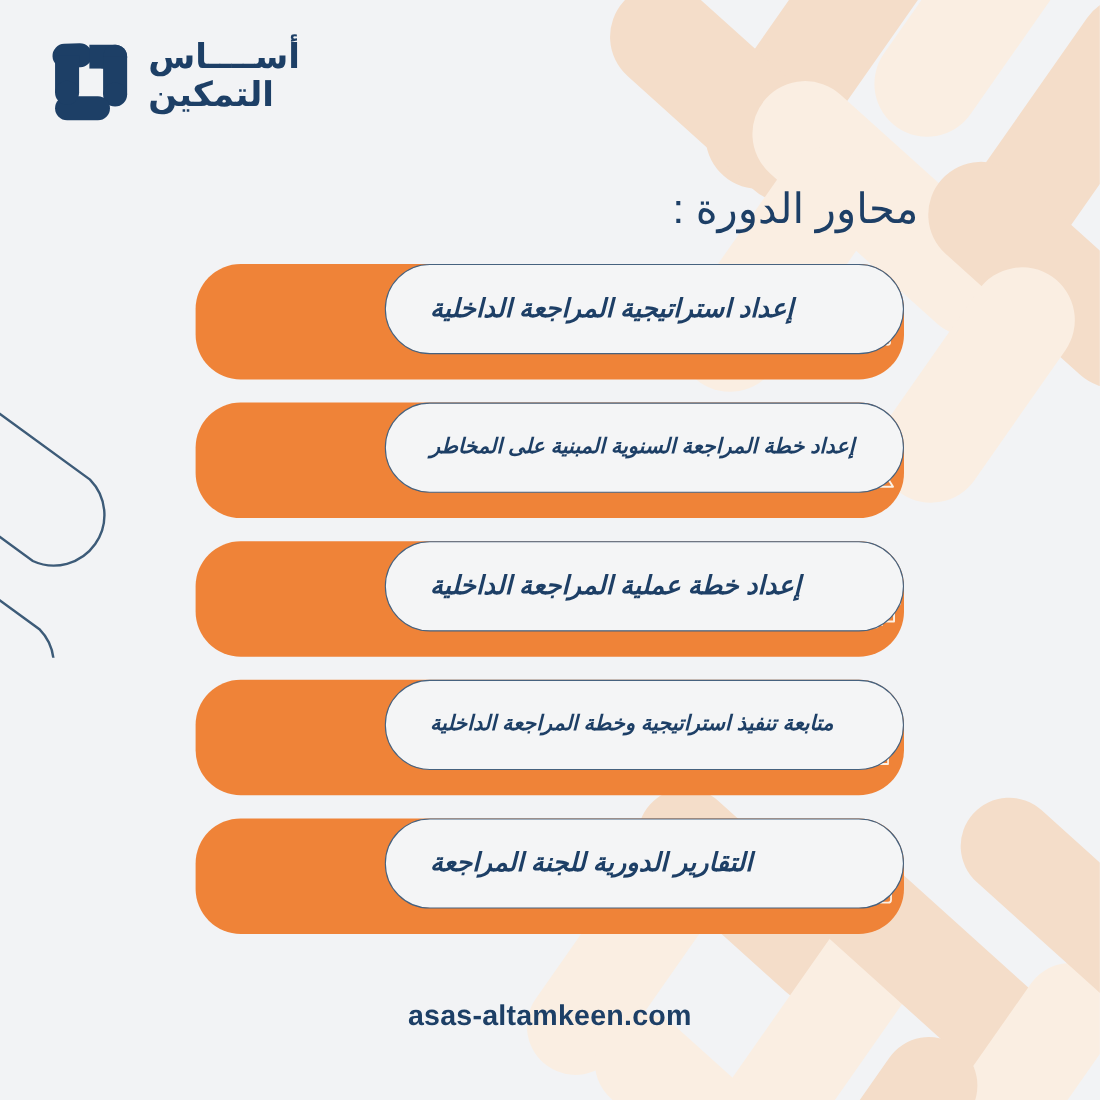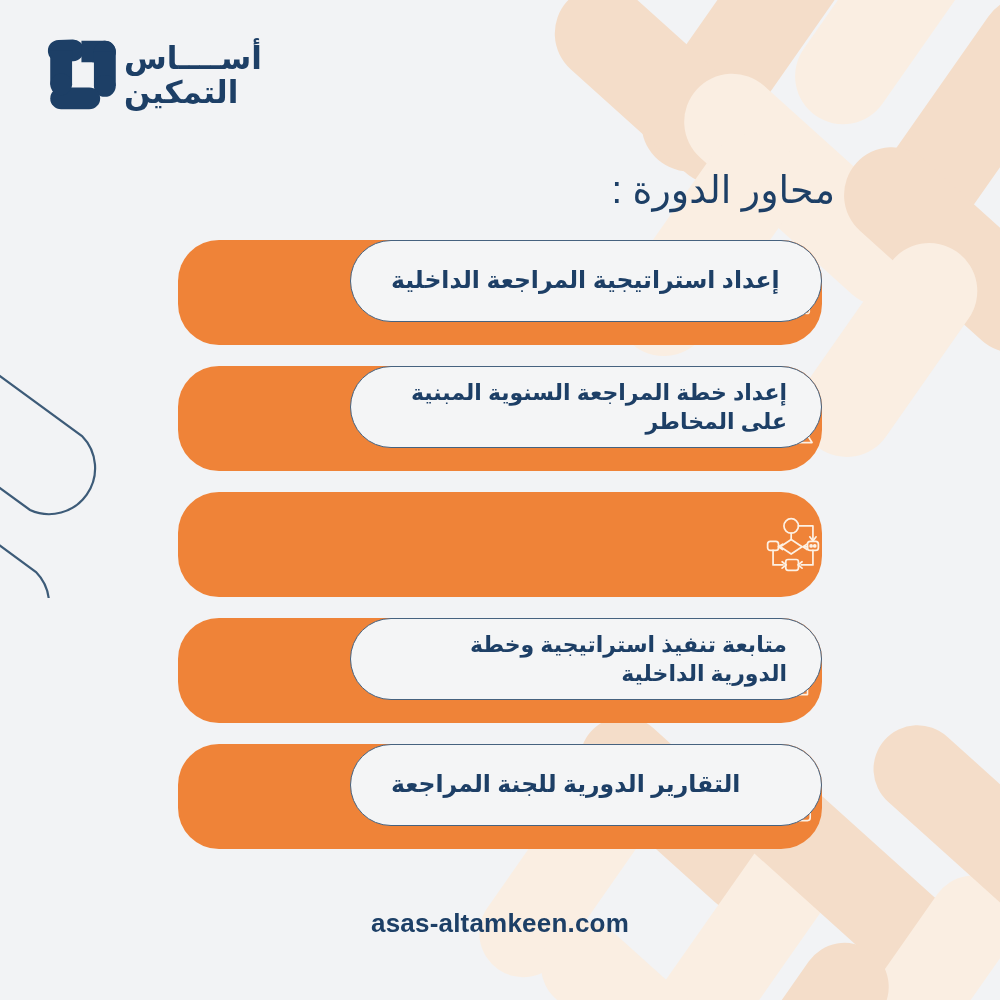--- a/index.html
+++ b/index.html
@@ -50,22 +50,21 @@
     z-index: 1;
     pointer-events: none;
   }
 
   
   .logo {
     position: absolute;
     left: 44px;
     top: 36px;
     display: flex;
-    align-items: center;
-    gap: 2px;
+    gap: 13px;
     z-index: 5;
   }
   .logo-text {
     display: flex;
     flex-direction: column;
     align-items: flex-end;
     line-height: 1.0;
     color: #1d3f66;
   }
   .logo-line1, .logo-line2 {
@@ -96,20 +95,21 @@
     position: absolute;
     right: 178px;
     top: 240px;
     width: 644px;
     z-index: 4;
   }
   .topic-row {
     position: relative;
     height: 105px;
     margin-bottom: 21px;
+    font-style: italic;
   }
   .topic-row:last-child { margin-bottom: 0; }
 
   
   .topic-orange {
     position: absolute;
     inset: 0;
     background: #ef8338;
     border-radius: 41px;
     display: flex;
@@ -141,21 +141,21 @@
     justify-content: flex-end;
     padding: 0 34px 0 40px;
   }
   .topic-label {
     color: #1d3f66;
     font-size: 23.5px;
     font-weight: 700;
     line-height: 1.32;
     text-align: right;
   }
-  .topic-row.two-line .topic-label { font-size: 22px; }
+  .topic-row.two-line .topic-label { font-size: 19px; }
 
   
   .footer-url {
     position: absolute;
     left: 0;
     right: 0;
     top: 908px;
     text-align: center;
     font-size: 26px;
     font-weight: 700;
@@ -309,20 +309,23 @@
           <path d="M 48 34 H 44.5"></path>
           <path d="M 47.5 31 L 43 34 L 47.5 37"></path>
           <path d="M 16 34 h 1.5"></path>
           <path d="M 20.5 31 L 16 34 L 20.5 37"></path>
           <path d="M 10 38 V 54 H 21"></path>
           <path d="M 20 50.5 L 24.5 54 L 20 57.5"></path>
           <path d="M 54 38 V 54 H 41"></path>
           <path d="M 42 50.5 L 37.5 54 L 42 57.5"></path>
         </svg>
       </div>
+      <div class="topic-white">
+        <span class="topic-label">إعداد خطة عملية المراجعة الداخلية</span>
+      </div>
     </div>
 
     <div class="topic-row two-line">
       <div class="topic-orange">
         <svg class="topic-icon" viewBox="0 0 64 64" fill="none" stroke="#fdf1e4" stroke-width="1.8" stroke-linecap="round" stroke-linejoin="round">
           <path d="M 14 14 H 38 L 48 24 V 58 H 14 Z"></path>
           <path d="M 38 14 V 24 H 48"></path>
           <path d="M 8 8 H 32 L 42 18 V 52"></path>
           <path d="M 32 8 V 18 H 42"></path>
           <text x="18" y="28" font-size="10" fill="#fdf1e4" stroke="none" font-family="'Liberation Sans', sans-serif" font-weight="700">$</text>
@@ -338,21 +341,21 @@
           <line x1="27" y1="47" x2="38" y2="47"></line>
           <rect x="17" y="51" width="6" height="6" rx="1"></rect>
           <path d="M 18.5 54 l 1.6 1.6 l 2.6 -3"></path>
           <line x1="27" y1="52.5" x2="39" y2="52.5"></line>
           <path d="M 52 26 l 5 5 l -17 17 l -6.5 1.5 l 1.5 -6.5 z"></path>
           <line x1="49" y1="29" x2="54" y2="34"></line>
           <path d="M 34.5 43.5 l 5 5"></path>
         </svg>
       </div>
       <div class="topic-white">
-        <span class="topic-label">متابعة تنفيذ استراتيجية وخطة الدورية الداخلية</span>
+        <span class="topic-label">متابعة تنفيذ استراتيجية وخطة المراجعة الداخلية</span>
       </div>
     </div>
 
     <div class="topic-row">
       <div class="topic-orange">
         <svg class="topic-icon" viewBox="0 0 64 64" fill="none" stroke="#fdf1e4" stroke-width="1.8" stroke-linecap="round" stroke-linejoin="round">
           <path d="M 12 11 H 20 V 14 A 2 2 0 0 0 22 16 H 38 A 2 2 0 0 0 40 14 V 11 H 48
                    A 3 3 0 0 1 51 14 V 55 A 3 3 0 0 1 48 58 H 12 A 3 3 0 0 1 9 55 V 14
                    A 3 3 0 0 1 12 11 Z"></path>
           <path d="M 24 11 A 6 6 0 0 1 36 11"></path>

